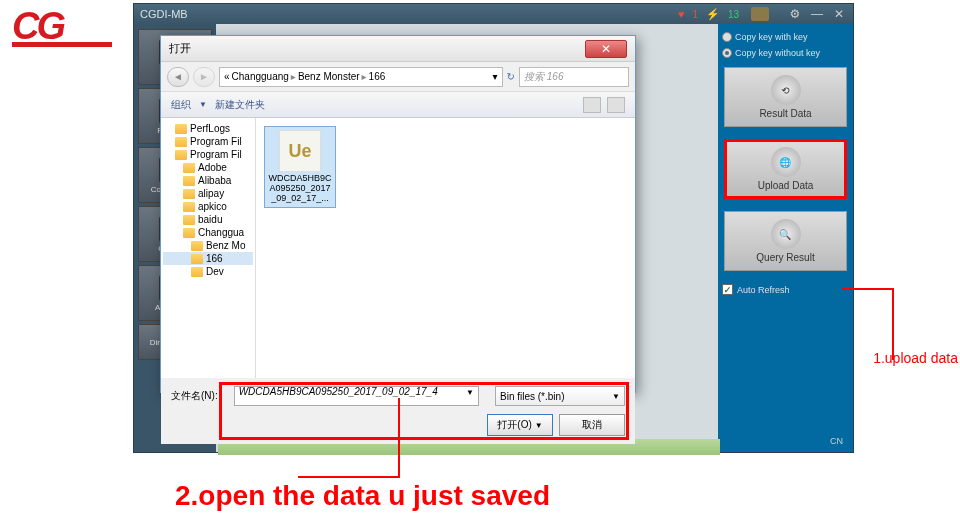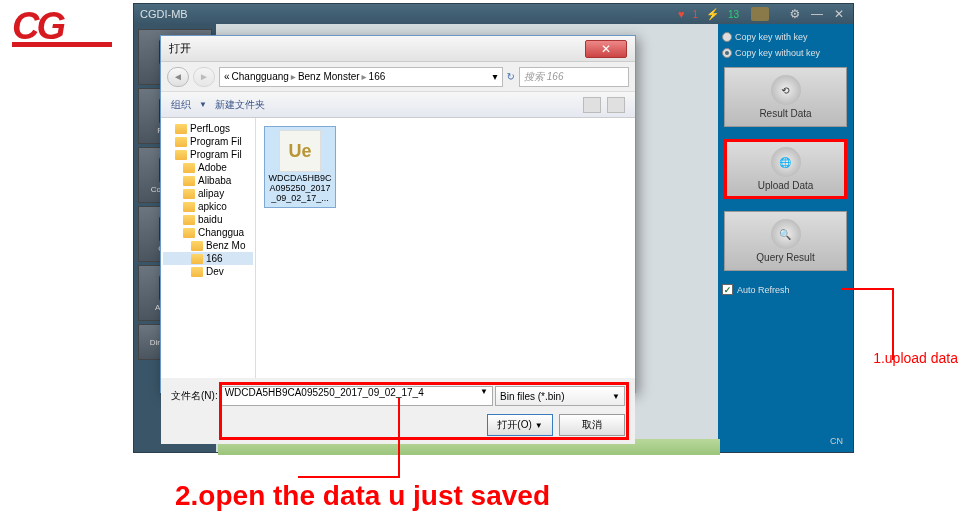--- a/index.html
+++ b/index.html
@@ -55,22 +55,22 @@
     .tree-item.sub2 { padding-left: 28px; }
     .tree-item.selected { background: #d4e6f6; }
     .folder-icon { width: 12px; height: 10px; background: linear-gradient(#fdd66b, #f5b942); border-radius: 1px; flex-shrink: 0; }
     
     .fd-files { flex: 1; background: #fff; padding: 8px; }
     .file-item { width: 72px; display: flex; flex-direction: column; align-items: center; font-size: 9px; text-align: center; gap: 2px; }
     .file-item.selected { background: #cce4f7; border: 1px solid #7da9d4; padding: 3px; }
     .file-thumb { width: 42px; height: 42px; background: #f5f5f0; border: 1px solid #ddd; display: flex; align-items: center; justify-content: center; font-size: 18px; font-weight: bold; color: #b89636; }
     
     .fd-footer { padding: 8px 10px; background: #f0f0f0; position: relative; }
-    .fn-row { display: flex; align-items: center; gap: 2px; font-size: 10px; margin-bottom: 8px; }
-    .fn-input { flex: 1; height: 20px; background: #fff; border: 1px solid #aaa; padding: 0 4px; font-size: 10px; display: flex; align-items: flex-start; }
+    .fn-row { display: flex; align-items: center; gap: 16px; font-size: 10px; margin-bottom: 8px; }
+    .fn-input { flex: 1; height: 20px; background: #fff; border: 1px solid #aaa; padding: 8px 4px; font-size: 10px; display: flex; align-items: flex-end; font-style: italic; }
     .fn-select { width: 130px; height: 20px; background: linear-gradient(#fff, #eee); border: 1px solid #aaa; padding: 0 4px; font-size: 10px; display: flex; align-items: center; justify-content: space-between; }
     .fd-btns { display: flex; gap: 6px; justify-content: flex-end; }
     .fd-btn { width: 66px; height: 22px; background: linear-gradient(#fff, #e0e0e0); border: 1px solid #999; font-size: 10px; display: flex; align-items: center; justify-content: center; cursor: pointer; }
     .fd-btn.primary { border: 1px solid #3a7bbf; }
     .fd-btn .arrow { margin-left: 3px; font-size: 8px; }
     .footer-highlight { position: absolute; left: 58px; top: 4px; right: 6px; bottom: 4px; border: 3px solid #ff0000; pointer-events: none; }
     
     .annotation-1 { position: absolute; right: 2px; top: 350px; color: #ff0000; font-size: 14px; z-index: 20; }
     .red-line-1 { position: absolute; left: 842px; top: 288px; width: 50px; height: 2px; background: #ff0000; z-index: 20; }
     .red-line-1::after { content: ''; position: absolute; right: -2px; top: 0; width: 2px; height: 72px; background: #ff0000; }

